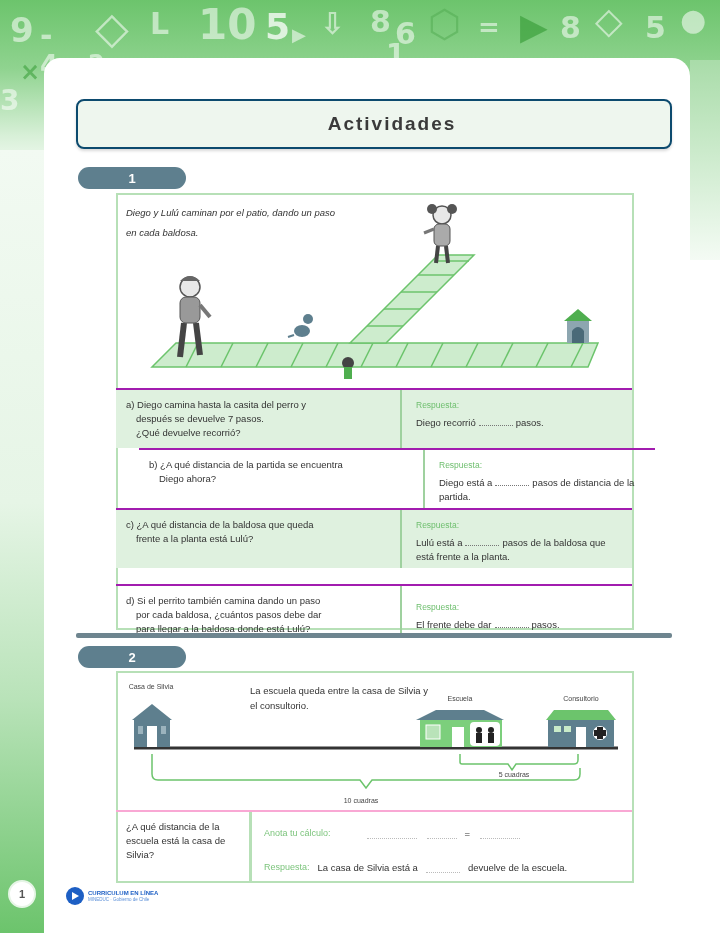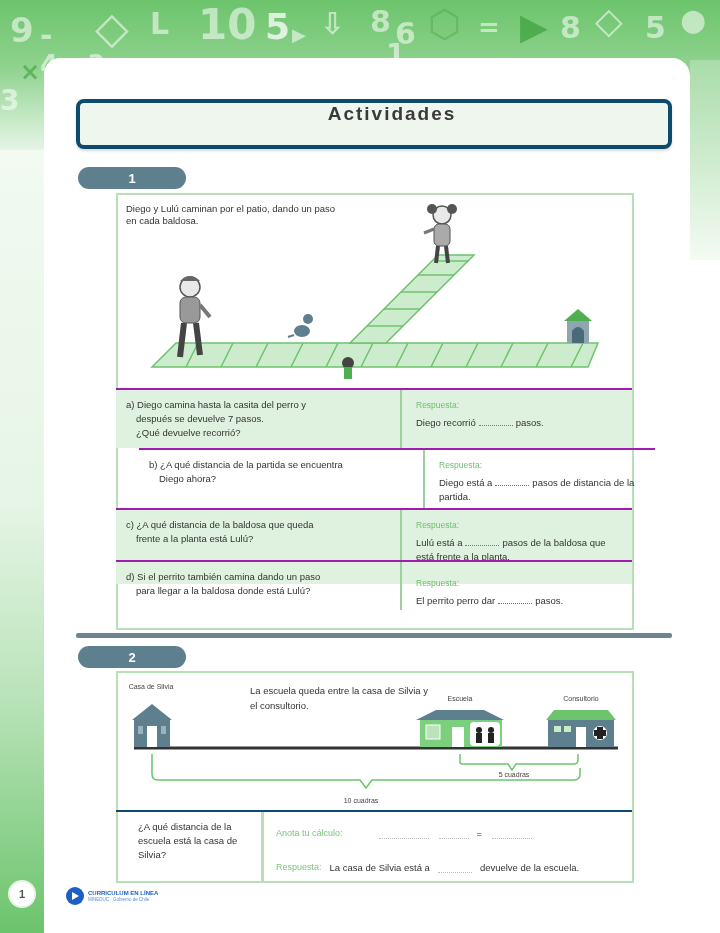--- a/index.html
+++ b/index.html
@@ -28,60 +28,60 @@
     background: linear-gradient(180deg, #a9dca9 0%, #f4fbf4 100%);
   }
   .page {
     position: absolute; left: 44px; top: 58px; width: 646px; height: 875px;
     background: #ffffff;
     border-radius: 16px 18px 0 0;
   }
   .title-bar {
     position: absolute; left: 76px; top: 99px; width: 596px; height: 50px;
     background: #eef6ee;
-    border: 4px solid #0c4a6e;
+    border: 2px solid #0c4a6e;
     border-radius: 8px;
     box-shadow: 0 2px 3px rgba(0,0,0,0.15);
-    display: flex; align-items: flex-start; justify-content: center; padding-left: 36px;
+    display: flex; align-items: center; justify-content: center; padding-left: 36px;
   }
   .title-bar span {
     font-size: 19px; letter-spacing: 2px; color: #3a3a3a; font-weight: bold;
   }
   .pill {
     position: absolute; height: 22px; width: 108px;
     background: #5e7f8e; border-radius: 11px;
     color: #fff; font-weight: bold; font-size: 13px;
     display: flex; align-items: center; justify-content: center;
   }
   .box {
     position: absolute; border: 2px solid #b7e0b7; background: #fff;
   }
   .scene-text {
     position: absolute; left: 126px; top: 203px; width: 220px;
-    font-size: 9.5px; line-height: 12px; color: #333;
+    font-size: 9.5px; line-height: 20px; color: #333; font-style: italic;
   }
   .qa-row { position: absolute; left: 116px; width: 516px; display: flex; border-top: 2px solid #a21caf; }
   .qa-row.shaded { background: #dff1df; }
   .qa-q {
     width: 286px; padding: 8px 10px 6px 10px; font-size: 9.5px; line-height: 14px; color: #333;
     border-right: 2px solid #9fd19f;
   }
   .qa-q .indent { padding-left: 10px; display: block; }
   .qa-a { flex: 1; padding: 8px 14px; font-size: 9.5px; line-height: 14px; color: #333; }
   .qa-a .lbl { color: #6fbf6f; font-size: 8.5px; display: block; margin-bottom: 4px; }
   .blank { display: inline-block; width: 34px; border-bottom: 1px dotted #777; height: 9px; margin: 0 3px; }
   .divider {
     position: absolute; left: 76px; top: 633px; width: 596px; height: 5px;
     background: #6e858f; border-radius: 2px;
   }
   .map-label { position: absolute; font-size: 7px; color: #444; text-align: center; line-height: 9px; }
   .map-text { position: absolute; left: 250px; top: 683px; width: 180px; font-size: 9.5px; line-height: 15px; color: #333; }
   .bottom-q {
     position: absolute; left: 116px; top: 810px; width: 516px; height: 72px;
-    border-top: 2px solid #0c4a6e; display: flex; padding-left: 12px;
+    border-top: 2px solid #f9a8d4; display: flex;
   }
   .bottom-q .q { width: 136px; padding: 8px 10px; font-size: 9.5px; line-height: 14px; color: #333; border-right: 3px solid #b7e0b7; }
   .bottom-q .a { flex: 1; padding: 10px 12px; font-size: 9.5px; color: #333; position: relative; }
   .bottom-q .a .lbl { color: #7cc47c; font-size: 9px; }
   .page-num {
     position: absolute; left: 8px; top: 880px; width: 28px; height: 28px;
     border-radius: 50%; background: #fff; border: 2px solid #e6f5e6;
     display: flex; align-items: center; justify-content: center;
     font-size: 11px; color: #555; font-weight: bold;
   }
@@ -225,41 +225,42 @@
     <span>b)</span>
     <span>¿A qué distancia de la partida se encuentra</span>
     <span class="indent">Diego ahora?</span>
   </div>
   <div class="qa-a">
     <span class="lbl">Respuesta:</span>
     <span>Diego está a</span><span class="blank"></span><span>pasos de distancia de la partida.</span>
   </div>
 </div>
 
-<div class="qa-row shaded" style="top:508px;height:76px;">
+<div class="qa-row shaded" style="top:508px;height:60px;">
   <div class="qa-q">
     <span>c)</span>
     <span>¿A qué distancia de la baldosa que queda</span>
     <span class="indent">frente a la planta está Lulú?</span>
   </div>
   <div class="qa-a">
     <span class="lbl">Respuesta:</span>
     <span>Lulú está a</span><span class="blank"></span><span>pasos de la baldosa que está frente a la planta.</span>
   </div>
 </div>
 
-<div class="qa-row" style="top:560px;height:50px;">
+<div class="qa-row" style="top:584px;height:50px;">
   <div class="qa-q">
     <span>d)</span>
     <span>Si el perrito también camina dando un paso</span>
+    <span class="indent">por cada baldosa, ¿cuántos pasos debe dar</span>
     <span class="indent">para llegar a la baldosa donde está Lulú?</span>
   </div>
   <div class="qa-a" style="padding-top:14px;">
     <span class="lbl">Respuesta:</span>
-    <span>El perrito perro dar</span><span class="blank"></span><span>pasos.</span>
+    <span>El frente debe dar</span><span class="blank"></span><span>pasos.</span>
   </div>
 </div>
 
 <div class="divider"></div>
 
 <div class="pill" style="left:78px;top:646px;">
   <span>2</span>
 </div>
 
 <div class="box" style="left:116px;top:671px;width:518px;height:212px;"></div>

